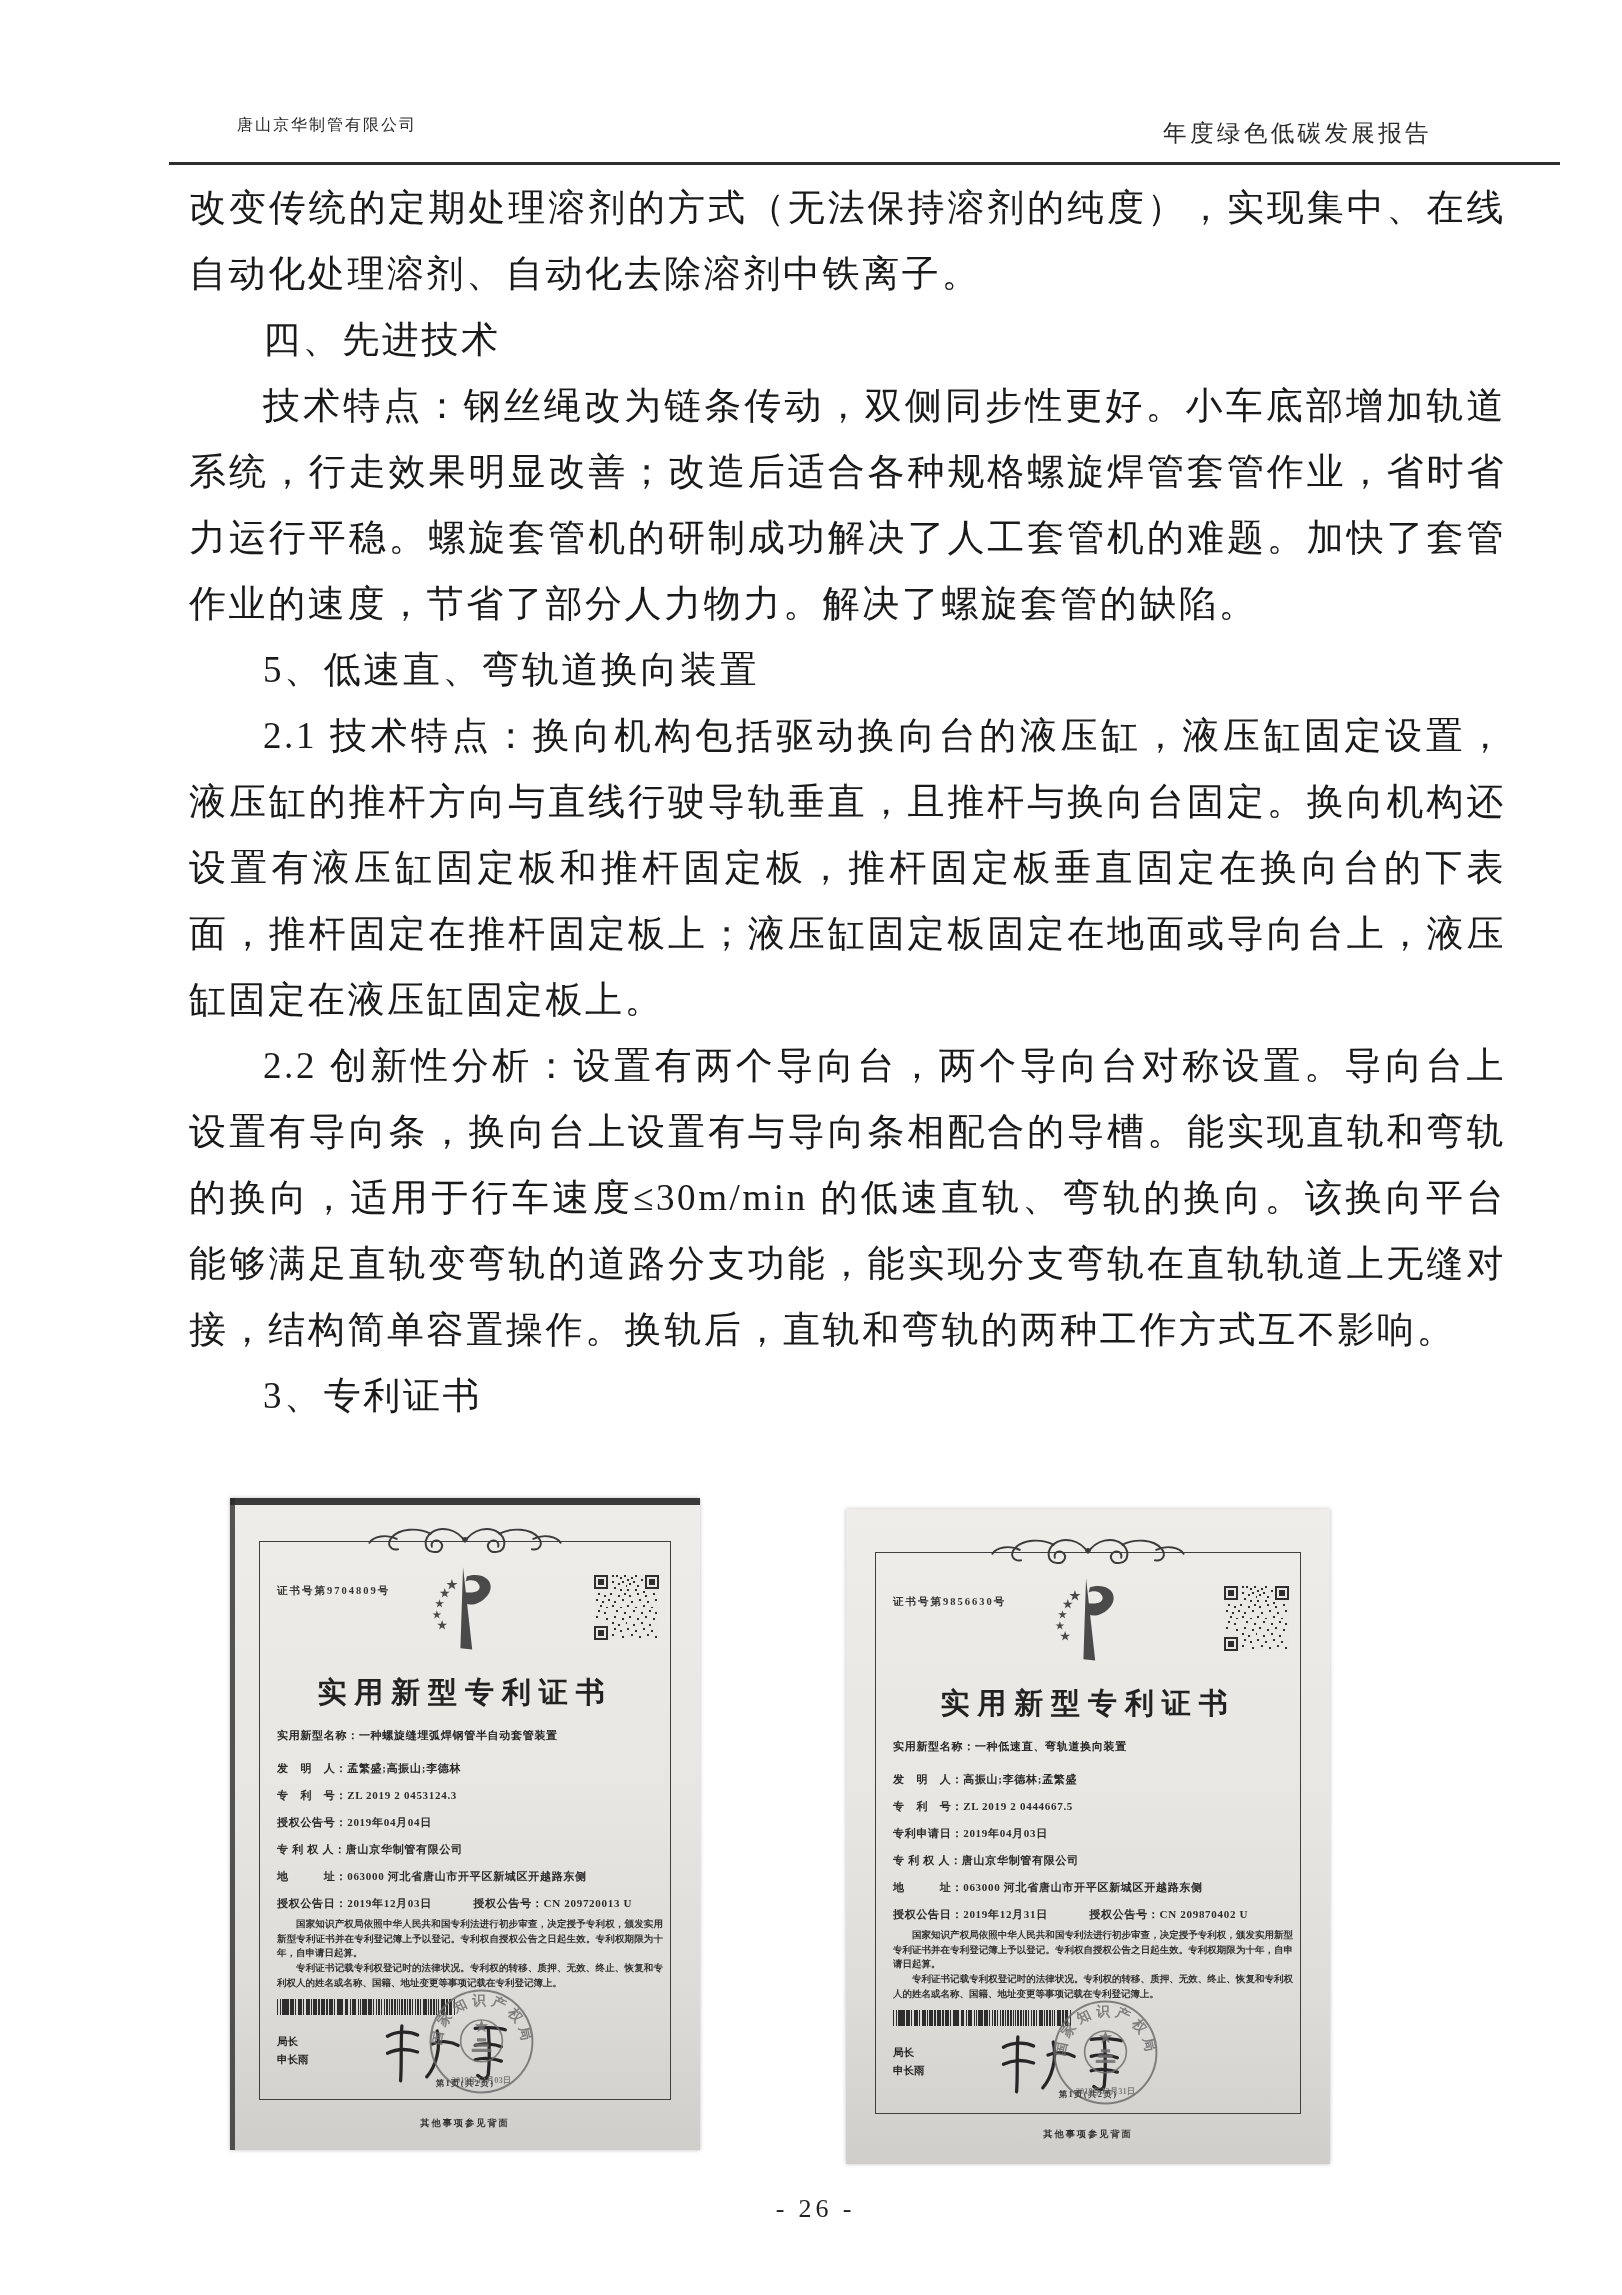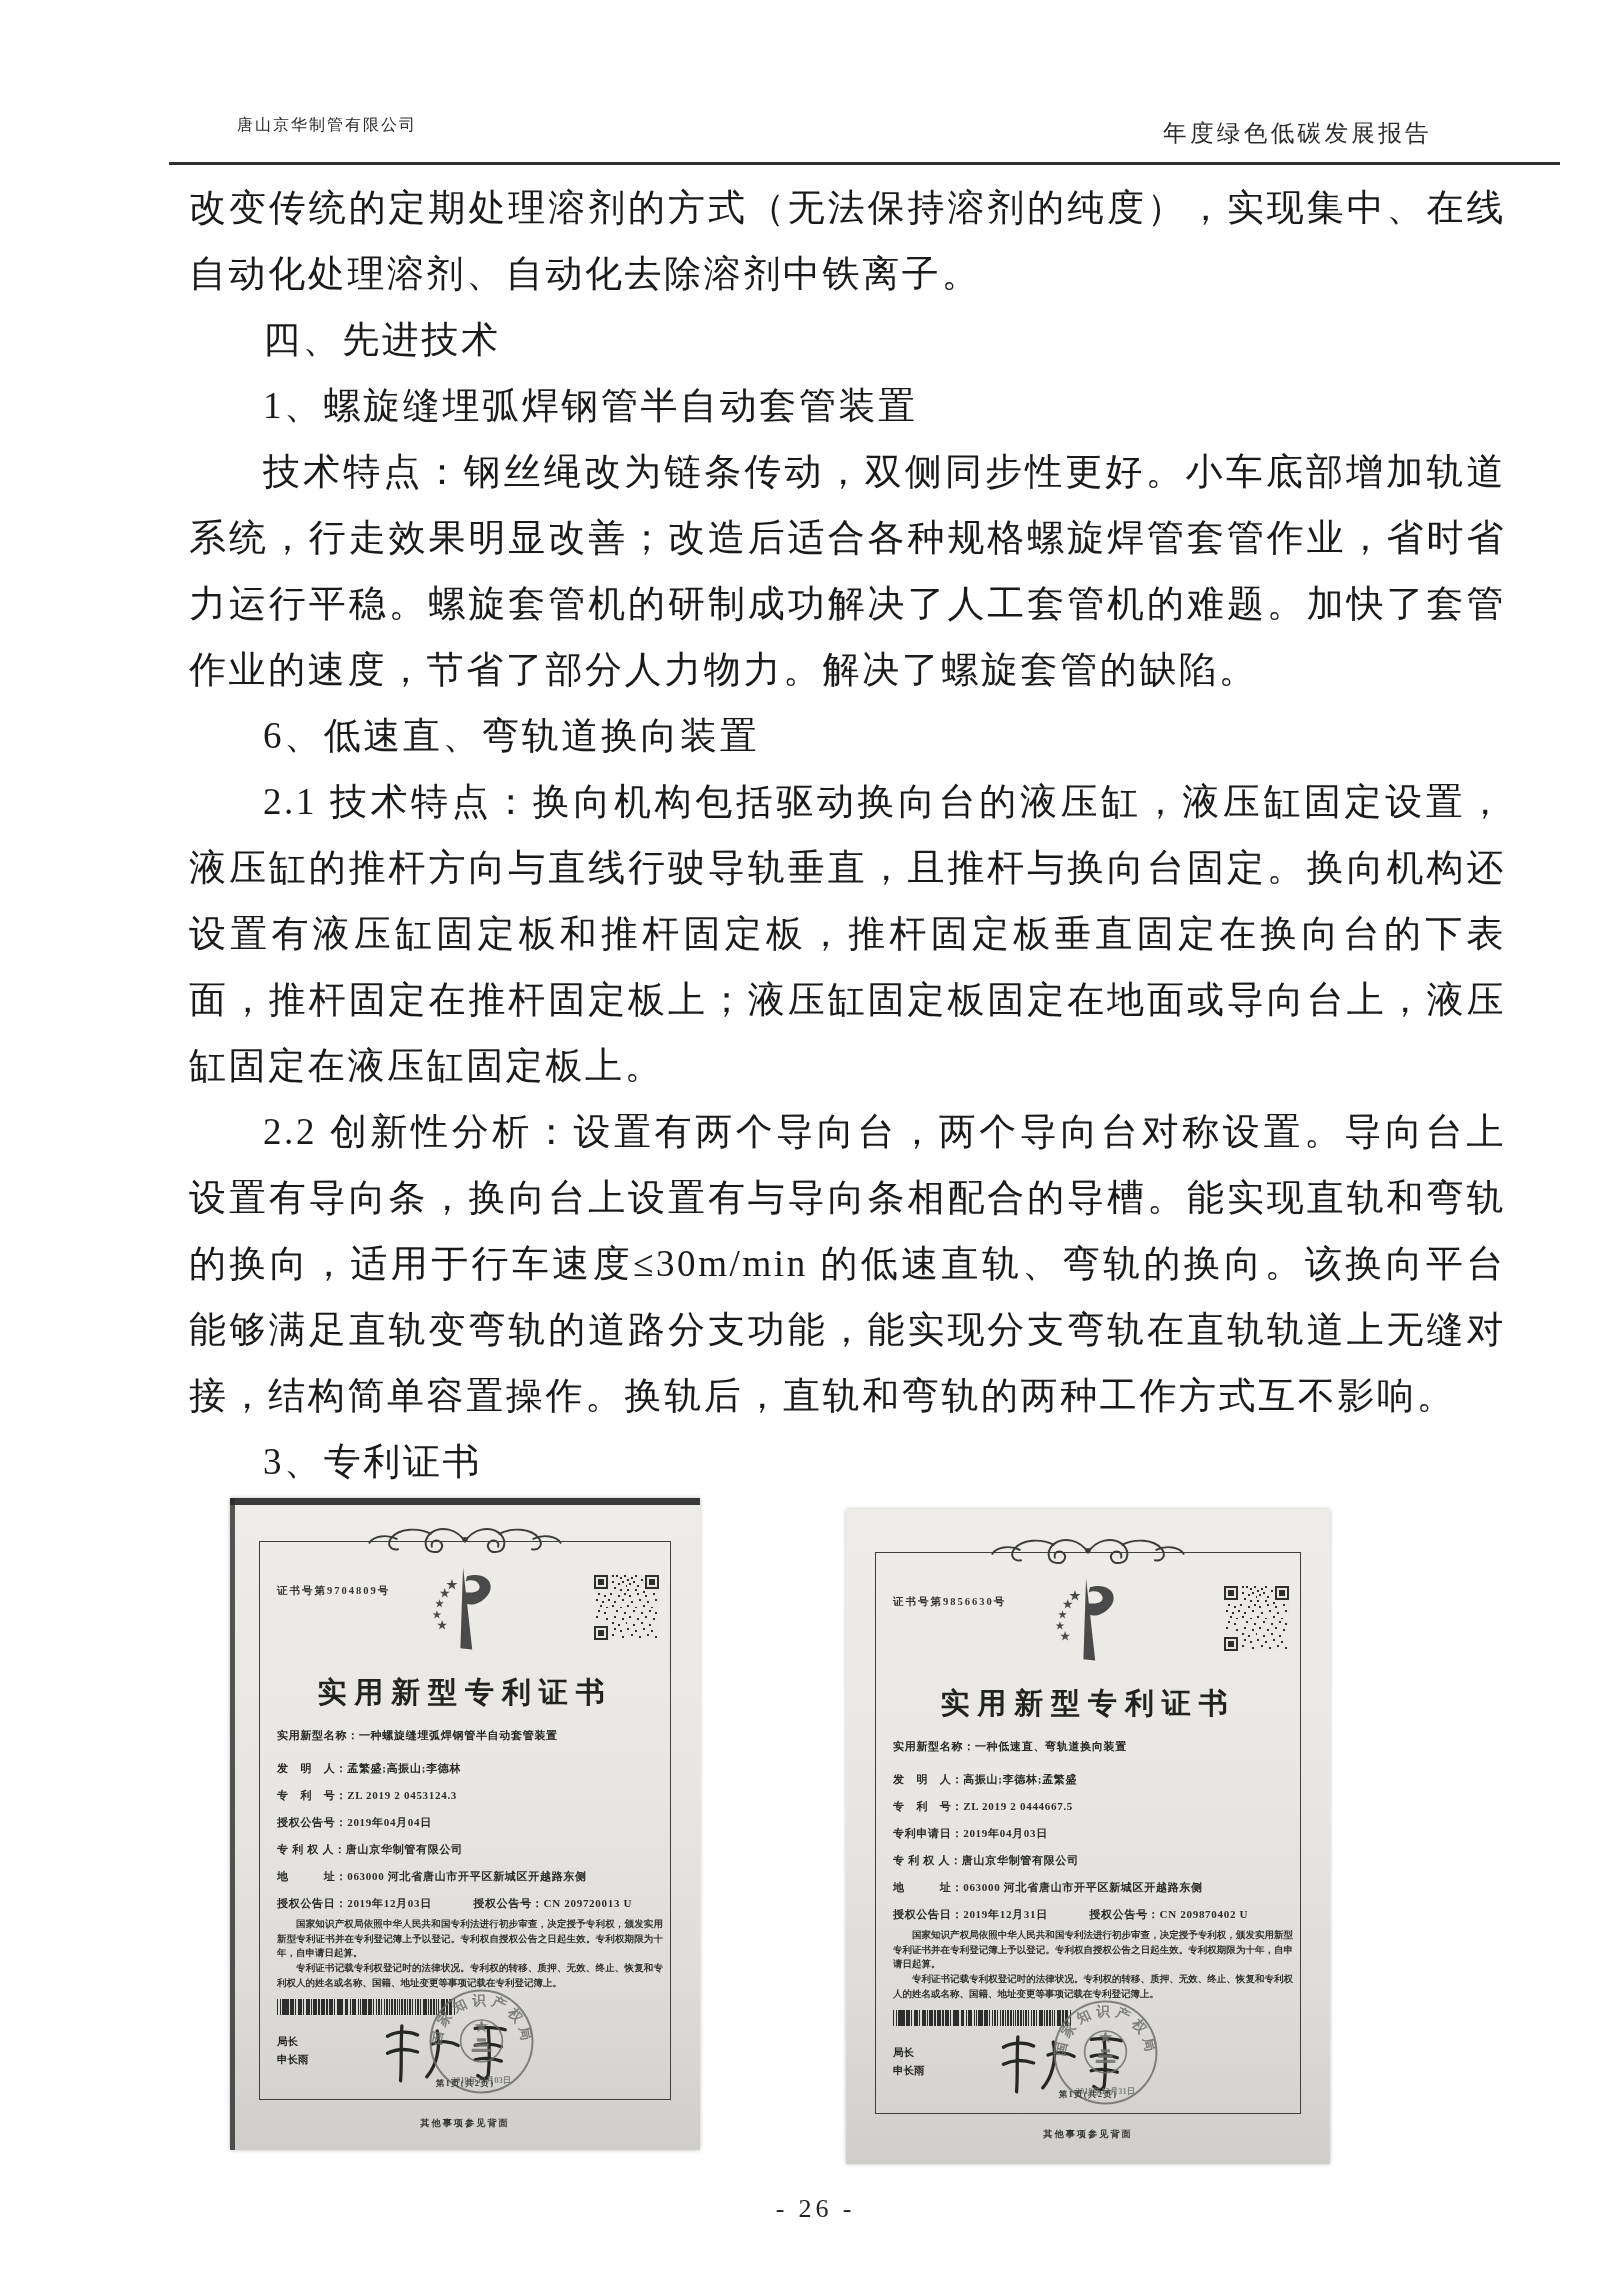--- a/index.html
+++ b/index.html
@@ -97,23 +97,22 @@
 
 <div class="page">
 
   <div class="hdr-left">唐山京华制管有限公司</div>
   <div class="hdr-right">年度绿色低碳发展报告</div>
   <div class="hdr-rule"></div>
 
   <div class="body-text">
     <p>改变传统的定期处理溶剂的方式（无法保持溶剂的纯度），实现集中、在线自动化处理溶剂、自动化去除溶剂中铁离子。</p>
     <p class="indent">四、先进技术</p>
-    <p class="indent">1、螺旋缝埋弧焊钢管半自动套管装置</p>
     <p class="indent">技术特点：钢丝绳改为链条传动，双侧同步性更好。小车底部增加轨道系统，行走效果明显改善；改造后适合各种规格螺旋焊管套管作业，省时省力运行平稳。螺旋套管机的研制成功解决了人工套管机的难题。加快了套管作业的速度，节省了部分人力物力。解决了螺旋套管的缺陷。</p>
-    <p class="indent">6、低速直、弯轨道换向装置</p>
+    <p class="indent">5、低速直、弯轨道换向装置</p>
     <p class="indent">2.1 技术特点：换向机构包括驱动换向台的液压缸，液压缸固定设置，液压缸的推杆方向与直线行驶导轨垂直，且推杆与换向台固定。换向机构还设置有液压缸固定板和推杆固定板，推杆固定板垂直固定在换向台的下表面，推杆固定在推杆固定板上；液压缸固定板固定在地面或导向台上，液压缸固定在液压缸固定板上。</p>
     <p class="indent">2.2 创新性分析：设置有两个导向台，两个导向台对称设置。导向台上设置有导向条，换向台上设置有与导向条相配合的导槽。能实现直轨和弯轨的换向，适用于行车速度≤30m/min 的低速直轨、弯轨的换向。该换向平台能够满足直轨变弯轨的道路分支功能，能实现分支弯轨在直轨轨道上无缝对接，结构简单容置操作。换轨后，直轨和弯轨的两种工作方式互不影响。</p>
     <p class="indent">3、专利证书</p>
   </div>
 
   <div class="cert cert-a">
     <div class="edge-top"></div>
     <div class="edge-left"></div>
     <div class="cert-frame"></div>
 

